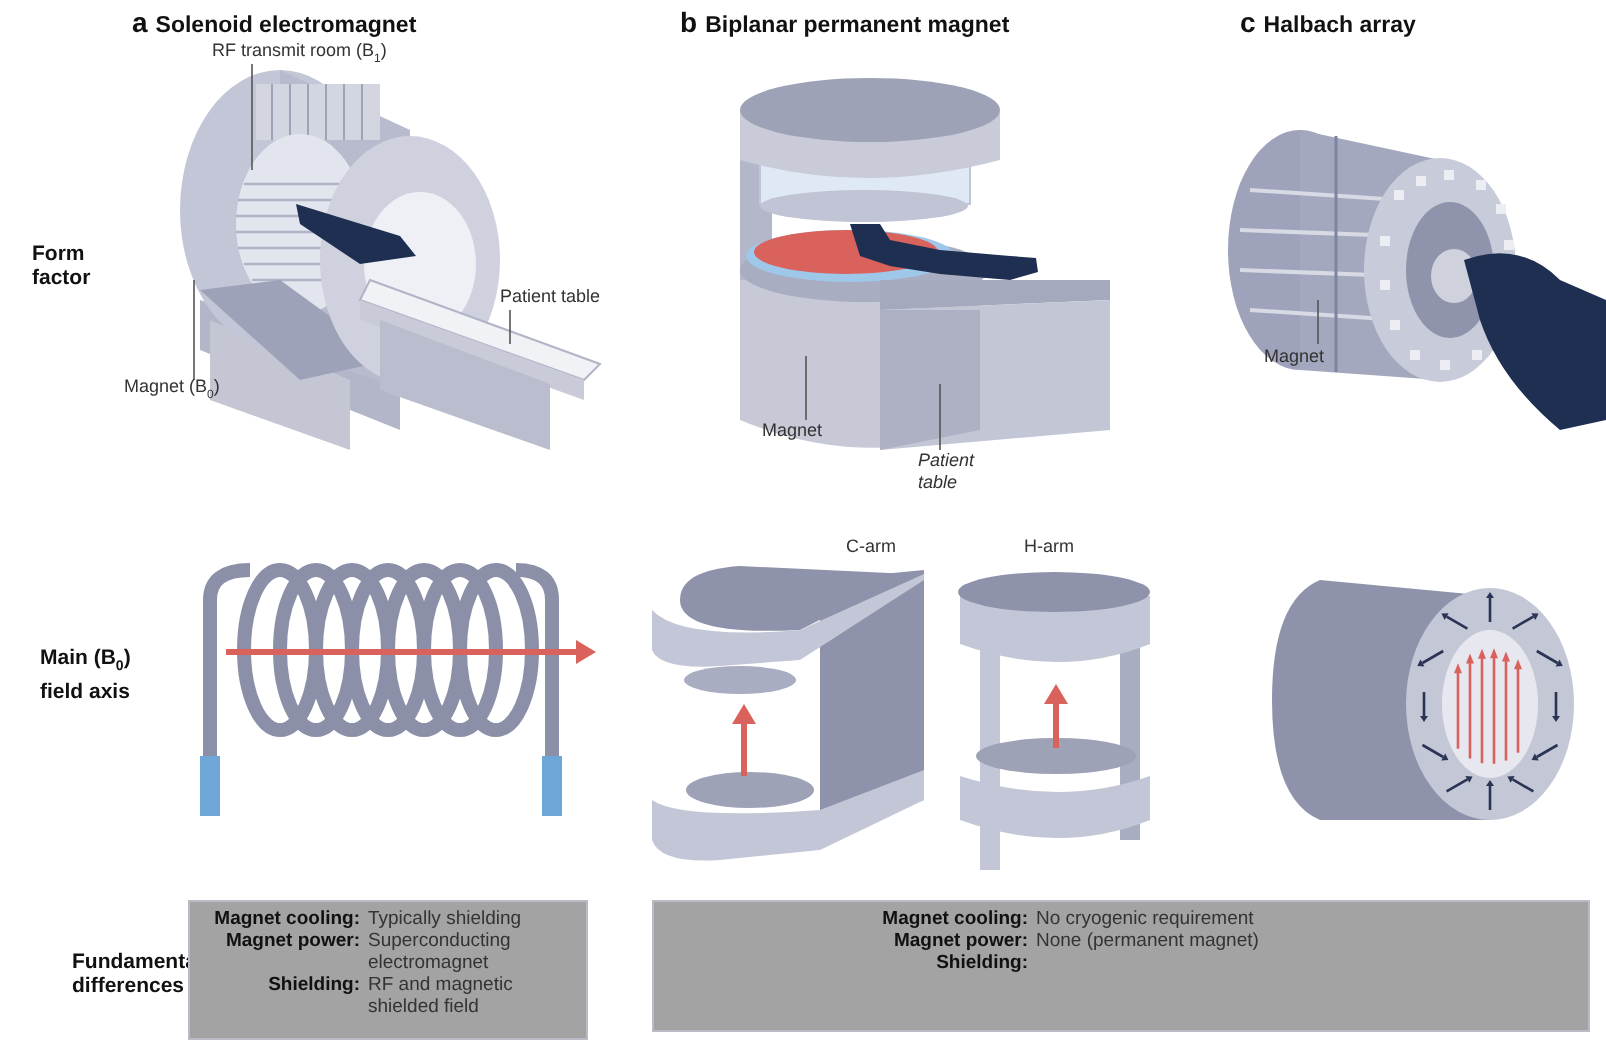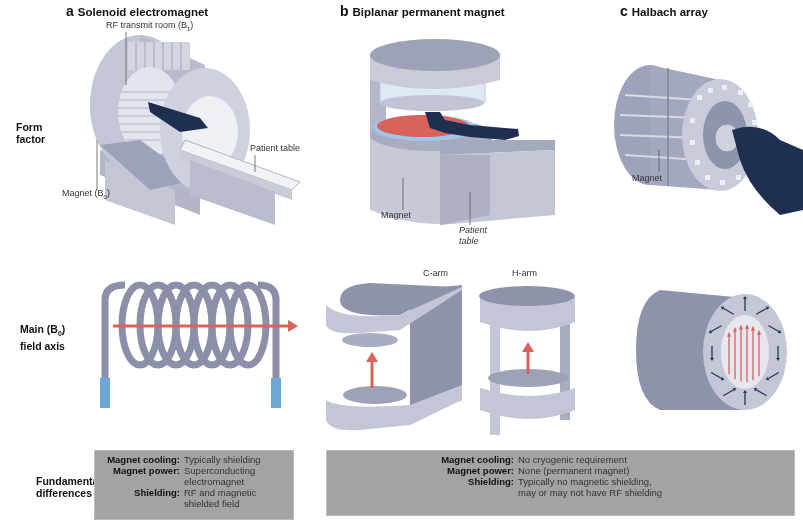--- a/index.html
+++ b/index.html
@@ -271,19 +271,15 @@
         </div>
       </div>
       <div class="info-row">
         <div class="info-key" style="width: 187px;">Magnet power:</div>
         <div class="info-val">
           <div>None (permanent magnet)</div>
         </div>
       </div>
       <div class="info-row">
         <div class="info-key" style="width: 187px;">Shielding:</div>
-        <div class="info-val">
-          <div>Typically no magnetic shielding,</div>
-          <div>may or may not have RF shielding</div>
-        </div>
       </div>
     </div>
 </div>
 
 </body></html>

